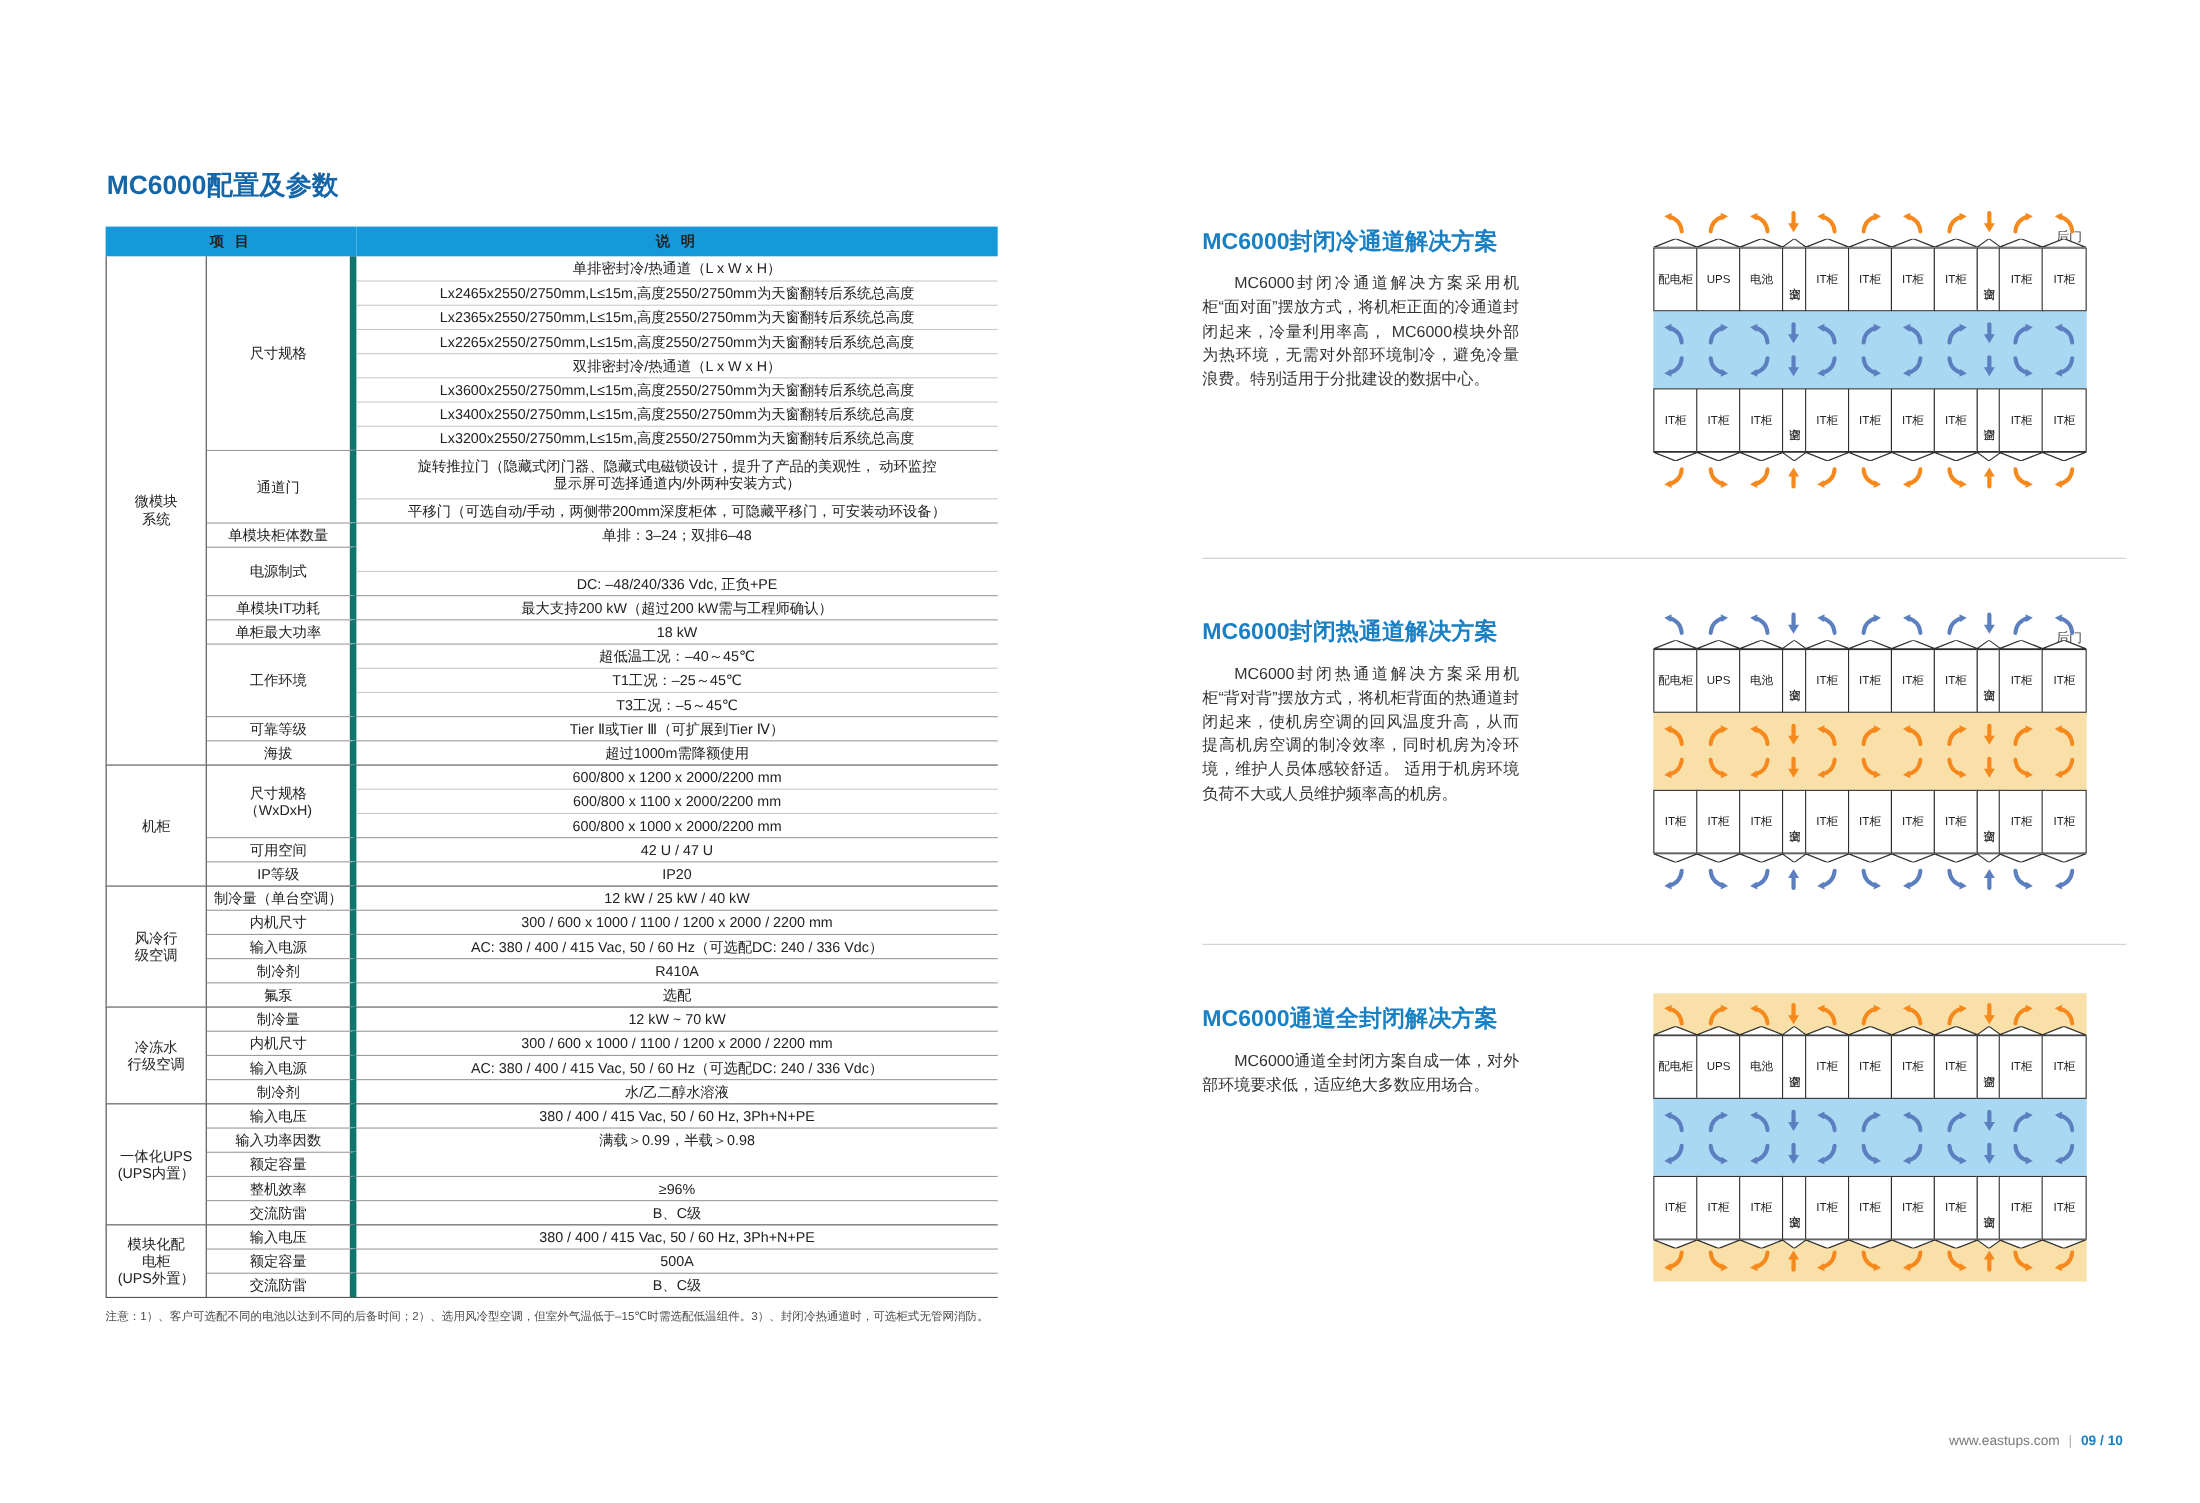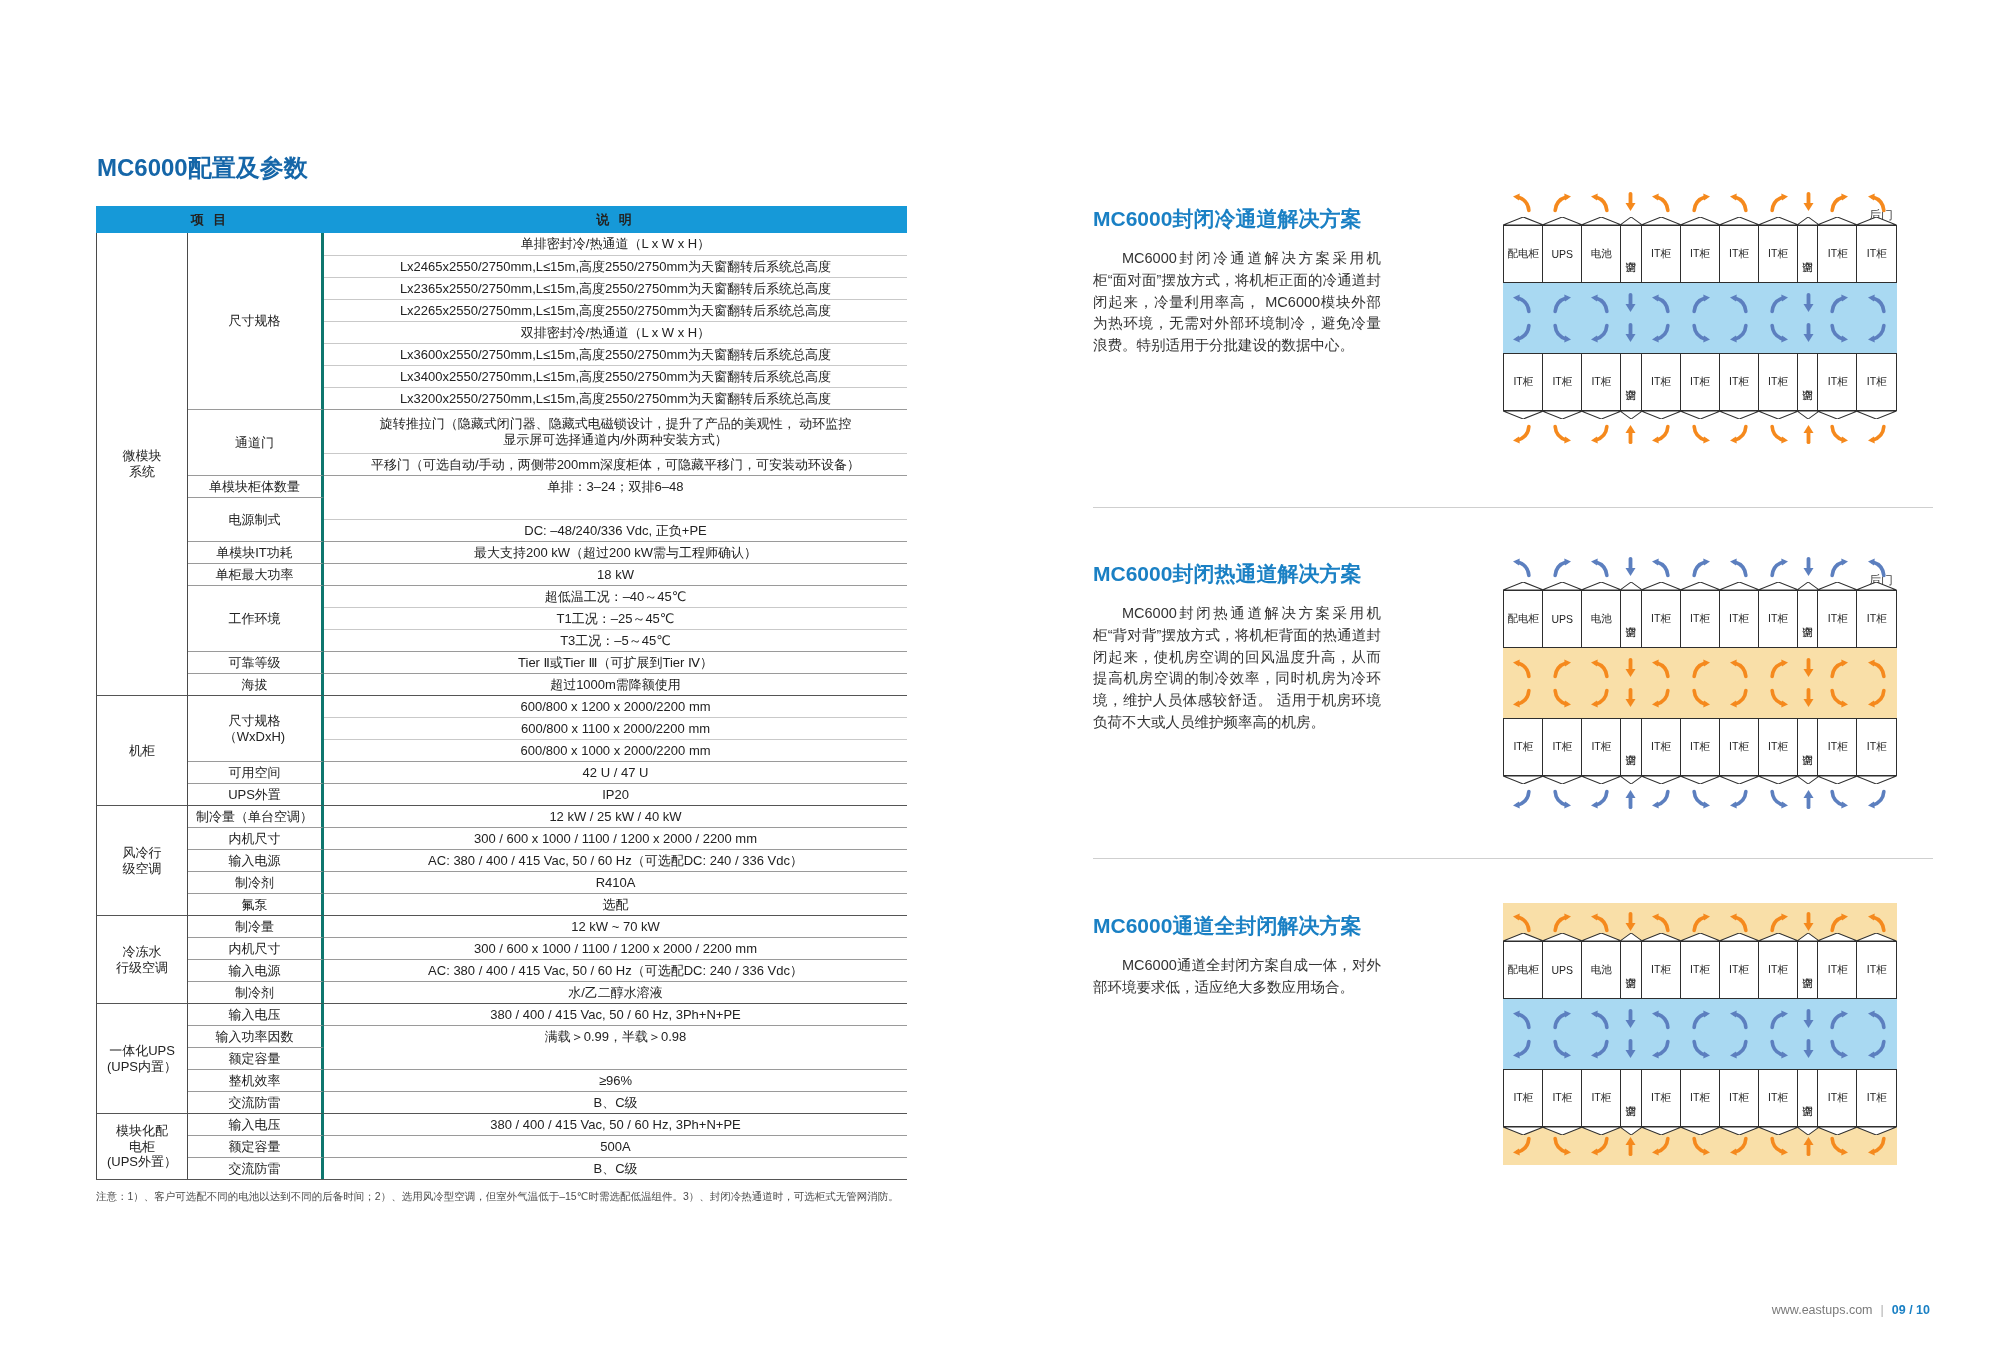--- a/index.html
+++ b/index.html
@@ -10,21 +10,21 @@
   
   #spec-table{position:absolute;left:96px;top:206px;display:grid;
       grid-template-columns:92px 136px 583px;grid-template-rows:27px;grid-auto-rows:22px;
       width:811px;border-bottom:1.5px solid #555;}
   #spec-table>div{display:flex;align-items:center;justify-content:center;text-align:center;
       font-size:13px;line-height:1.22;color:#222;padding:0 5px;white-space:pre-line;box-sizing:border-box;}
   .th{background:#1699D8;color:#fff;font-weight:bold;font-size:15px;letter-spacing:3px;}
   .thA{grid-row:1;grid-column:1 / span 2;}
   .thB{grid-row:1;grid-column:3;}
   .cA{grid-column:1;border-left:1px solid #4a4a4a;border-right:1px solid #4a4a4a;}
-  .cB{grid-column:2;border-right:3px solid #0f766e;}
+  .cB{grid-column:2;border-right:6px solid #0f766e;}
   .cC{grid-column:3;}
   .vsep{border-top:1px solid #c9c9c9;}
   .isep{border-top:1px solid #9a9a9a;}
   .gsep{border-top:1.5px solid #555;}
   .note{position:absolute;left:96px;top:1190px;width:830px;font-size:10.5px;color:#4a4a4a;}
   
   .sol-title{position:absolute;font-size:21px;font-weight:bold;color:#1A80C4;margin:0;width:320px;}
   .sol-paras{position:absolute;width:288px;}
   .sol-paras p{margin:0 0 2px 0;font-size:14.5px;line-height:1.5;color:#333;text-align:justify;text-indent:2em;}
   .hr-div{position:absolute;left:1093px;width:840px;height:1px;background:#cfcfcf;}
@@ -92,21 +92,21 @@
     <div class="cB isep" style="grid-row: 22 / span 1;">海拔</div>
     <div class="cC isep" style="grid-row: 22 / span 1;">超过1000m需降额使用</div>
     <div class="cA gsep" style="grid-row: 23 / span 5;">机柜</div>
     <div class="cB gsep" style="grid-row: 23 / span 3;">尺寸规格
 （WxDxH)</div>
     <div class="cC gsep" style="grid-row: 23 / span 1;">600/800 x 1200 x 2000/2200 mm</div>
     <div class="cC vsep" style="grid-row: 24 / span 1;">600/800 x 1100 x 2000/2200 mm</div>
     <div class="cC vsep" style="grid-row: 25 / span 1;">600/800 x 1000 x 2000/2200 mm</div>
     <div class="cB isep" style="grid-row: 26 / span 1;">可用空间</div>
     <div class="cC isep" style="grid-row: 26 / span 1;">42 U / 47 U</div>
-    <div class="cB isep" style="grid-row: 27 / span 1;">UPS外置</div>
+    <div class="cB isep" style="grid-row: 27 / span 1;">IP等级</div>
     <div class="cC isep" style="grid-row: 27 / span 1;">IP20</div>
     <div class="cA gsep" style="grid-row: 28 / span 5;">风冷行
 级空调</div>
     <div class="cB gsep" style="grid-row: 28 / span 1;">制冷量（单台空调）</div>
     <div class="cC gsep" style="grid-row: 28 / span 1;">12 kW / 25 kW / 40 kW</div>
     <div class="cB isep" style="grid-row: 29 / span 1;">内机尺寸</div>
     <div class="cC isep" style="grid-row: 29 / span 1;">300 / 600 x 1000 / 1100 / 1200 x 2000 / 2200 mm</div>
     <div class="cB isep" style="grid-row: 30 / span 1;">输入电源</div>
     <div class="cC isep" style="grid-row: 30 / span 1;">AC: 380 / 400 / 415 Vac, 50 / 60 Hz（可选配DC: 240 / 336 Vdc）</div>
     <div class="cB isep" style="grid-row: 31 / span 1;">制冷剂</div>

